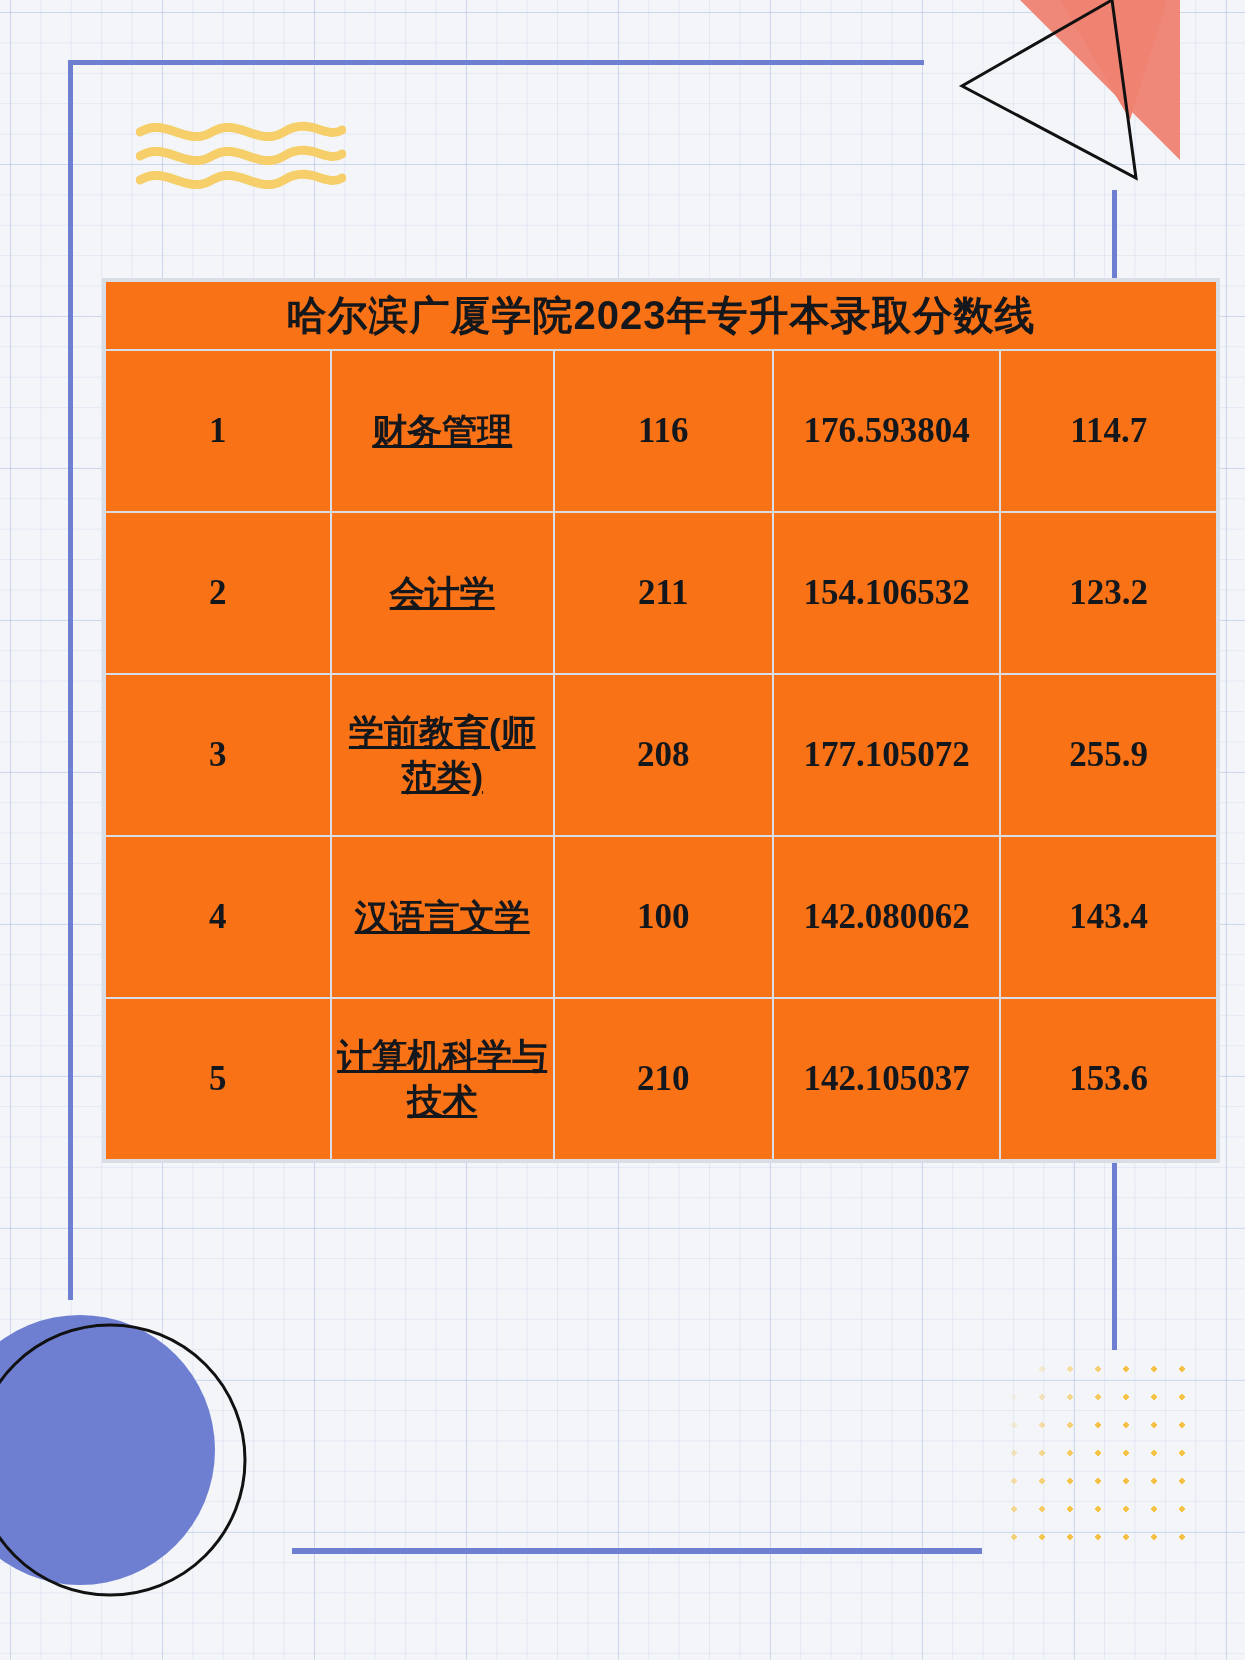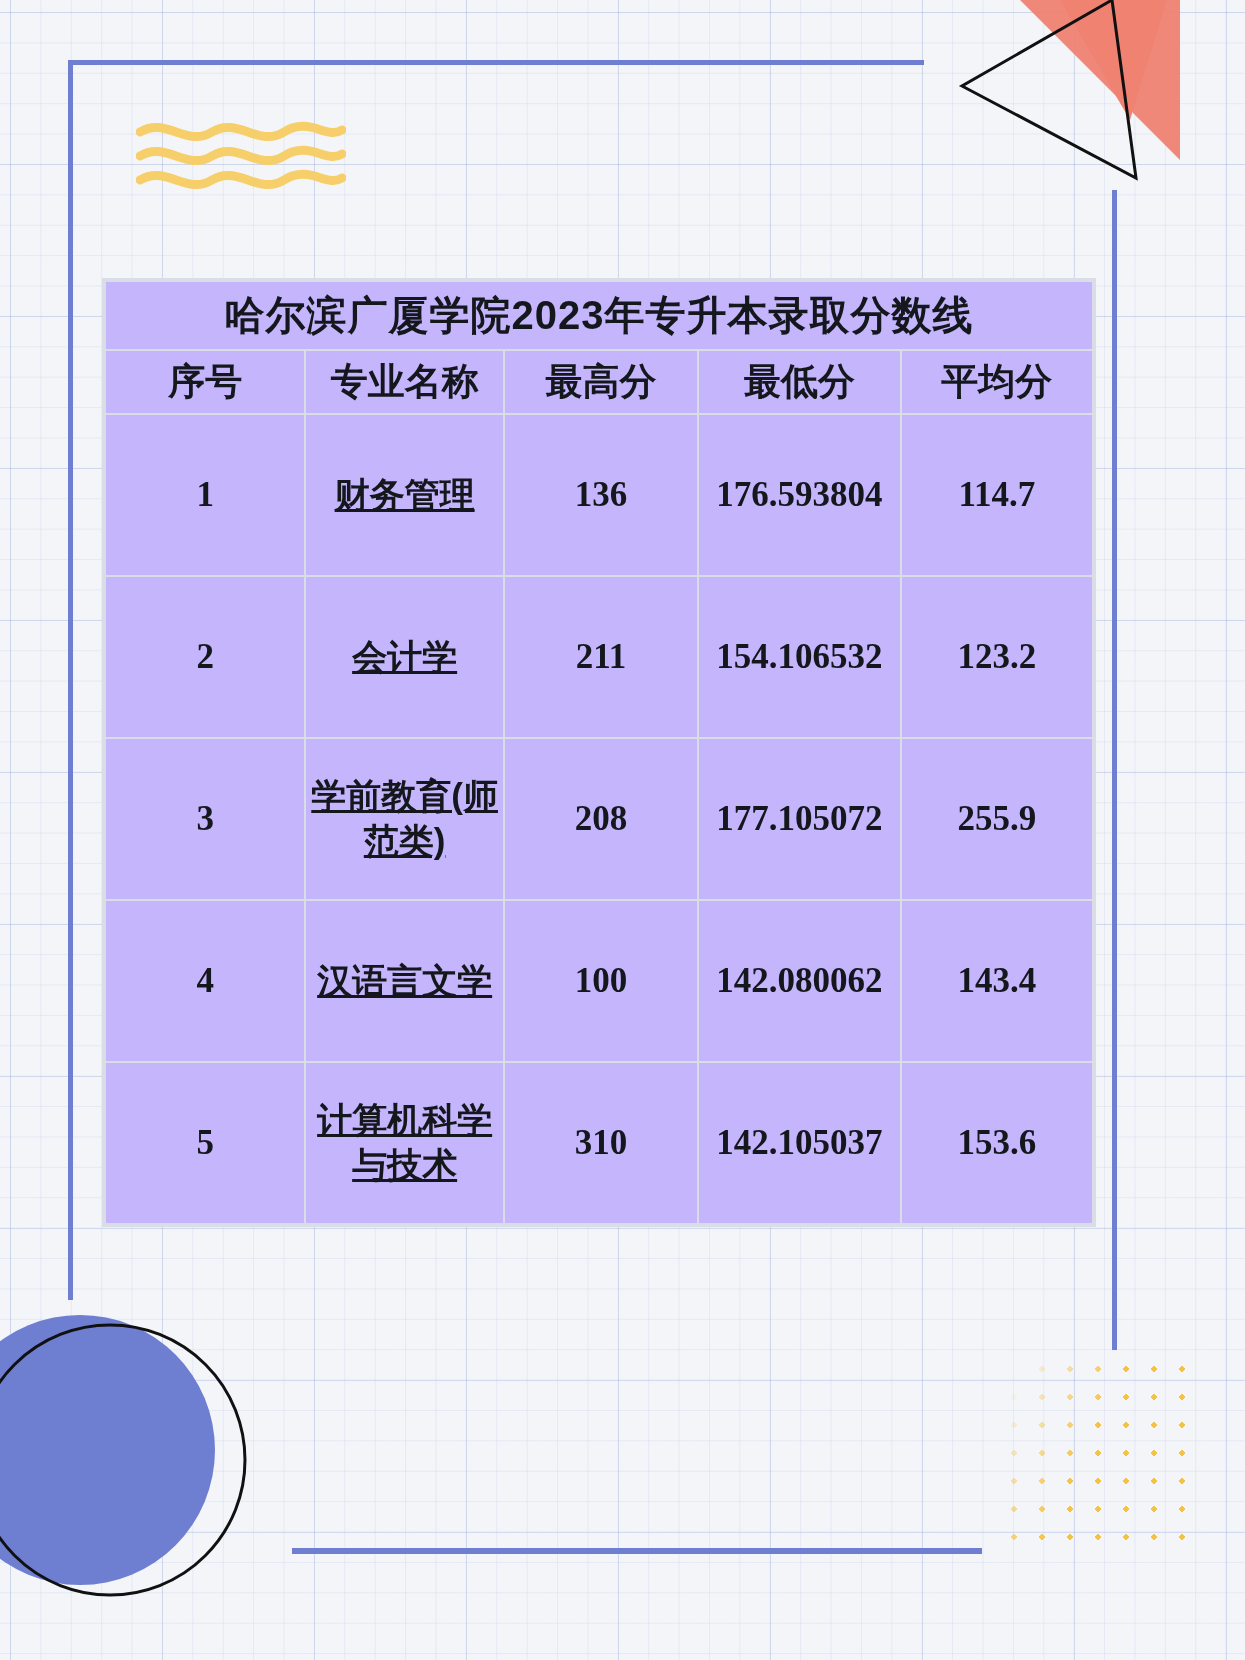--- a/index.html
+++ b/index.html
@@ -98,22 +98,22 @@
     background-position: 0 0;
     -webkit-mask-image: linear-gradient(115deg, transparent 8%, #000 45%);
     mask-image: linear-gradient(115deg, transparent 8%, #000 45%);
   }
 
   
   .card {
     position: absolute;
     left: 102px;
     top: 278px;
-    width: 994px;
-    background: #c4b5fd;
+    width: 1118px;
+    background: #f97316;
     border: 2px solid #d9dde6;
     box-sizing: border-box;
   }
   table.score-table {
     width: 100%;
     border-collapse: collapse;
     table-layout: fixed;
   }
   table.score-table td,
   table.score-table th {
@@ -191,33 +191,26 @@
       <col class="col-idx">
         <col class="col-name">
         <col class="col-max">
         <col class="col-min">
         <col class="col-avg">
     </colgroup>
     <thead>
       <tr>
         <th class="title-cell" colspan="5">哈尔滨广厦学院2023年专升本录取分数线</th>
       </tr>
-      <tr>
-        <th>序号</th>
-        <th>专业名称</th>
-        <th>最高分</th>
-        <th>最低分</th>
-        <th>平均分</th>
-      </tr>
     </thead>
     <tbody>
       <tr>
         <td class="num-cell">1</td>
         <td class="name-cell">财务管理</td>
-        <td class="num-cell">136</td>
+        <td class="num-cell">116</td>
         <td class="num-cell">176.593804</td>
         <td class="num-cell">114.7</td>
       </tr>
       <tr>
         <td class="num-cell">2</td>
         <td class="name-cell">会计学</td>
         <td class="num-cell">211</td>
         <td class="num-cell">154.106532</td>
         <td class="num-cell">123.2</td>
       </tr>
@@ -231,19 +224,19 @@
       <tr>
         <td class="num-cell">4</td>
         <td class="name-cell">汉语言文学</td>
         <td class="num-cell">100</td>
         <td class="num-cell">142.080062</td>
         <td class="num-cell">143.4</td>
       </tr>
       <tr>
         <td class="num-cell">5</td>
         <td class="name-cell">计算机科学与技术</td>
-        <td class="num-cell">310</td>
+        <td class="num-cell">210</td>
         <td class="num-cell">142.105037</td>
         <td class="num-cell">153.6</td>
       </tr>
     </tbody>
   </table>
 </div>
 
 </body></html>

